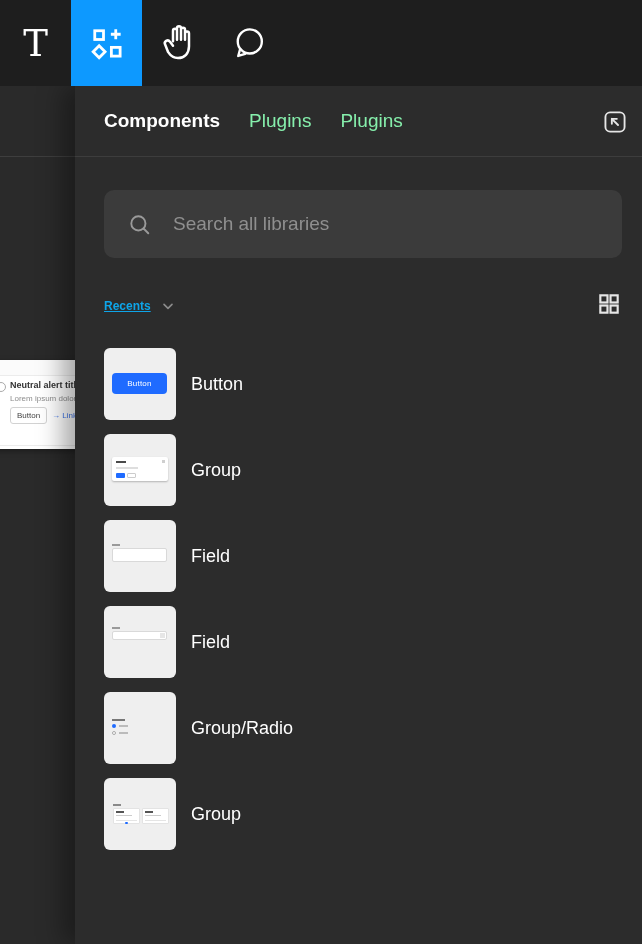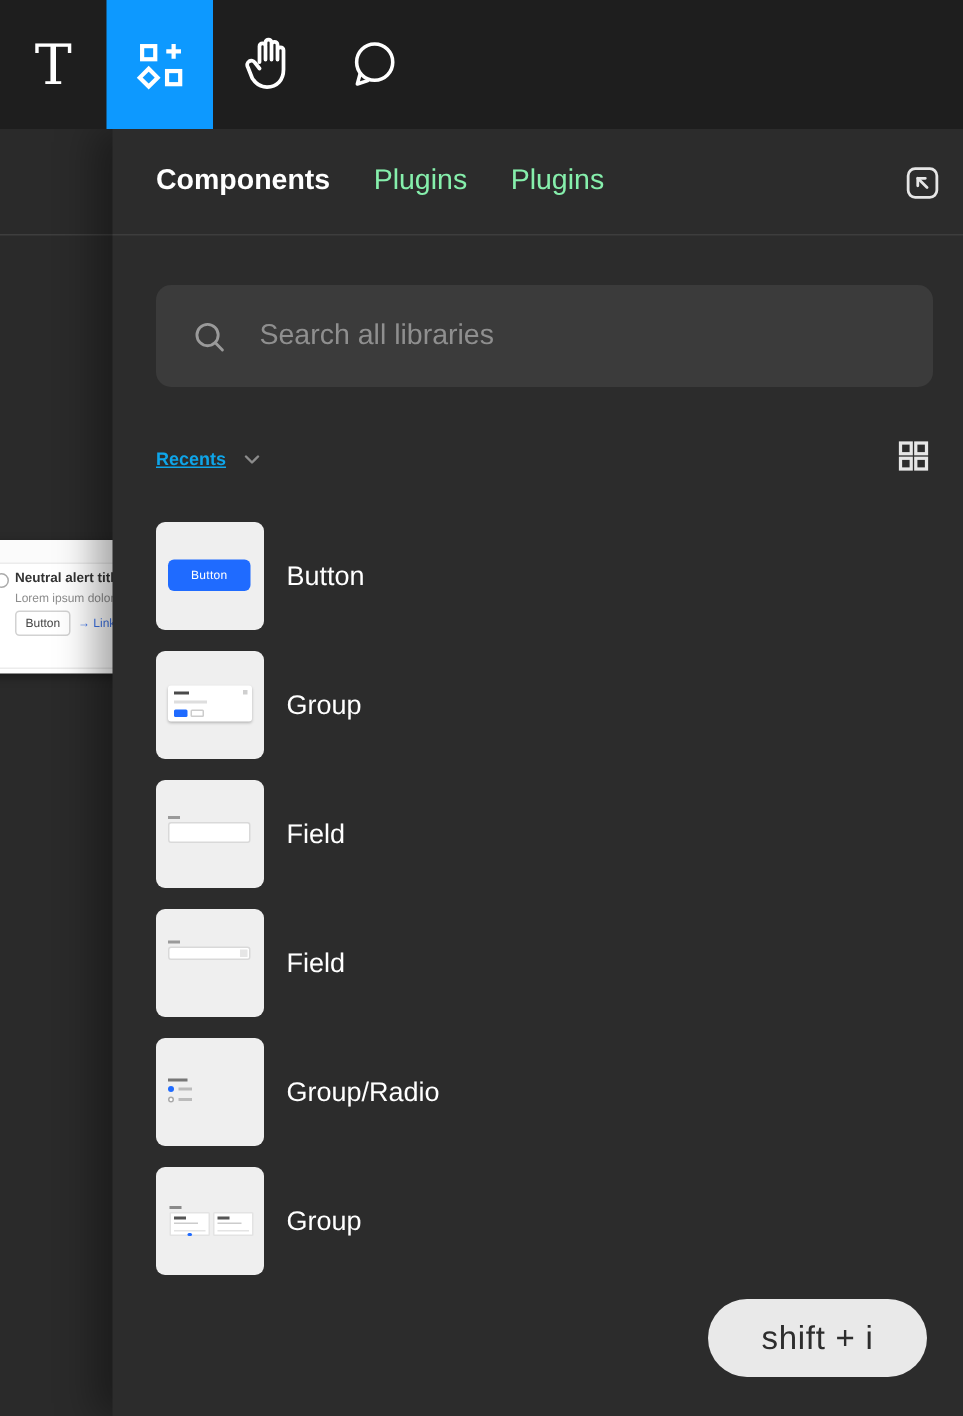--- a/index.html
+++ b/index.html
@@ -273,16 +273,15 @@
             <div class="mg-l"></div>
             <div class="mg-d"></div>
           </div>
           <div class="mg-bluedot"></div>
         </div>
         <span class="item-label">Group</span>
       </div>
 
     </div>
 
-    <div class="shortcut-pill">shift + i</div>
 
   </div>
 </div>
 
 </body></html>

